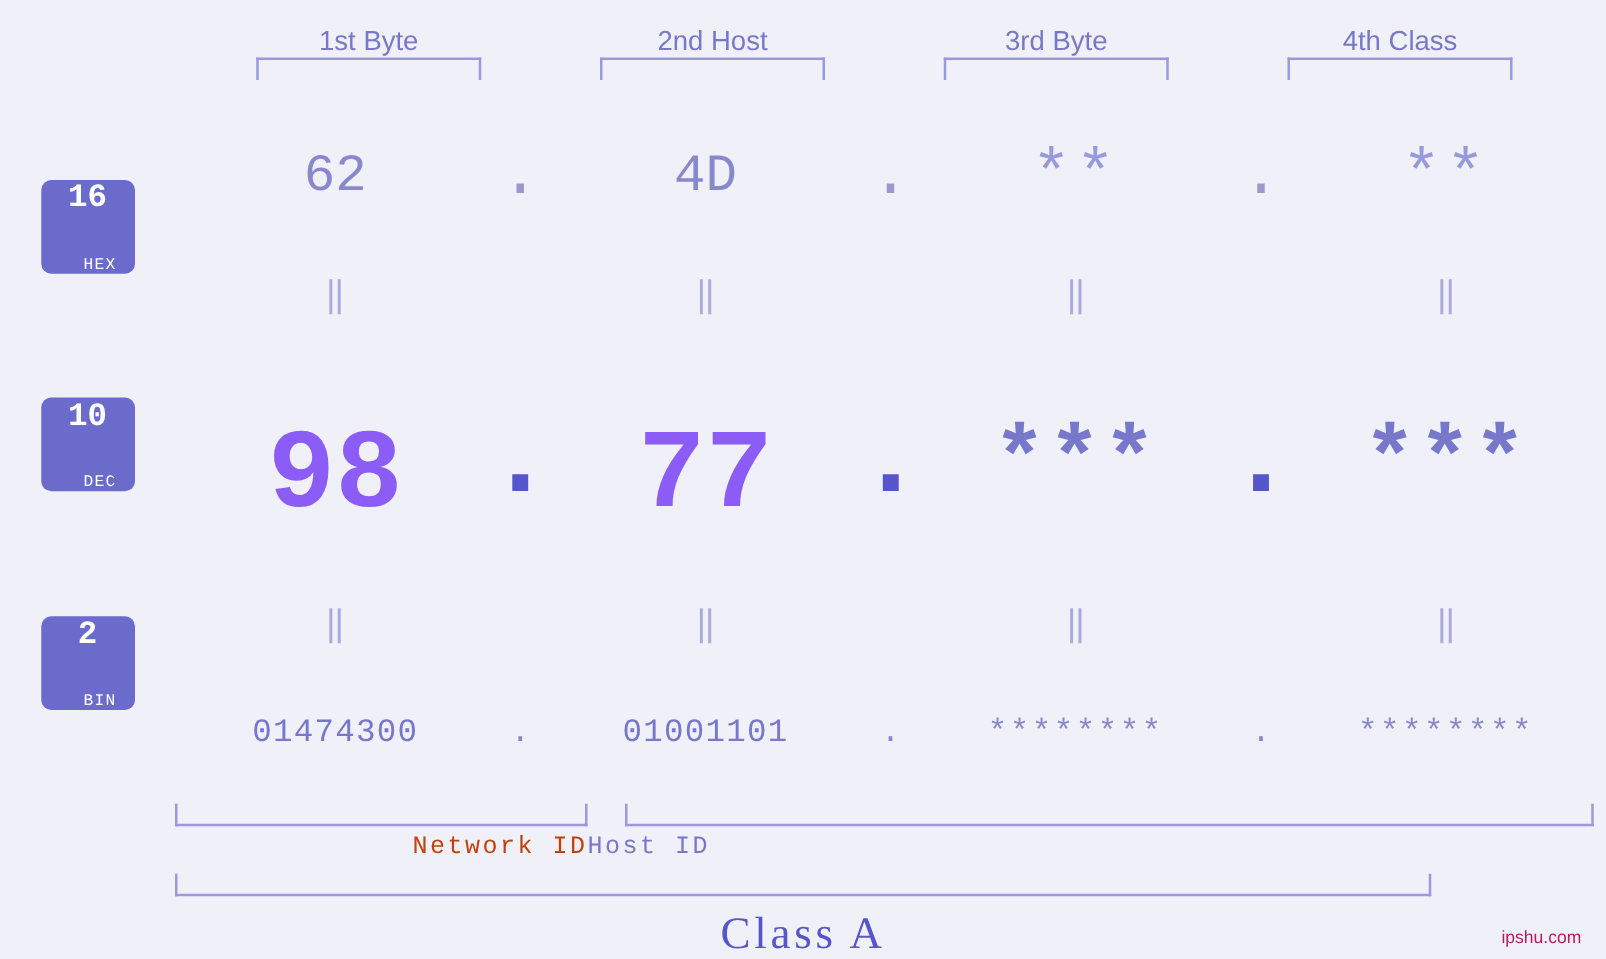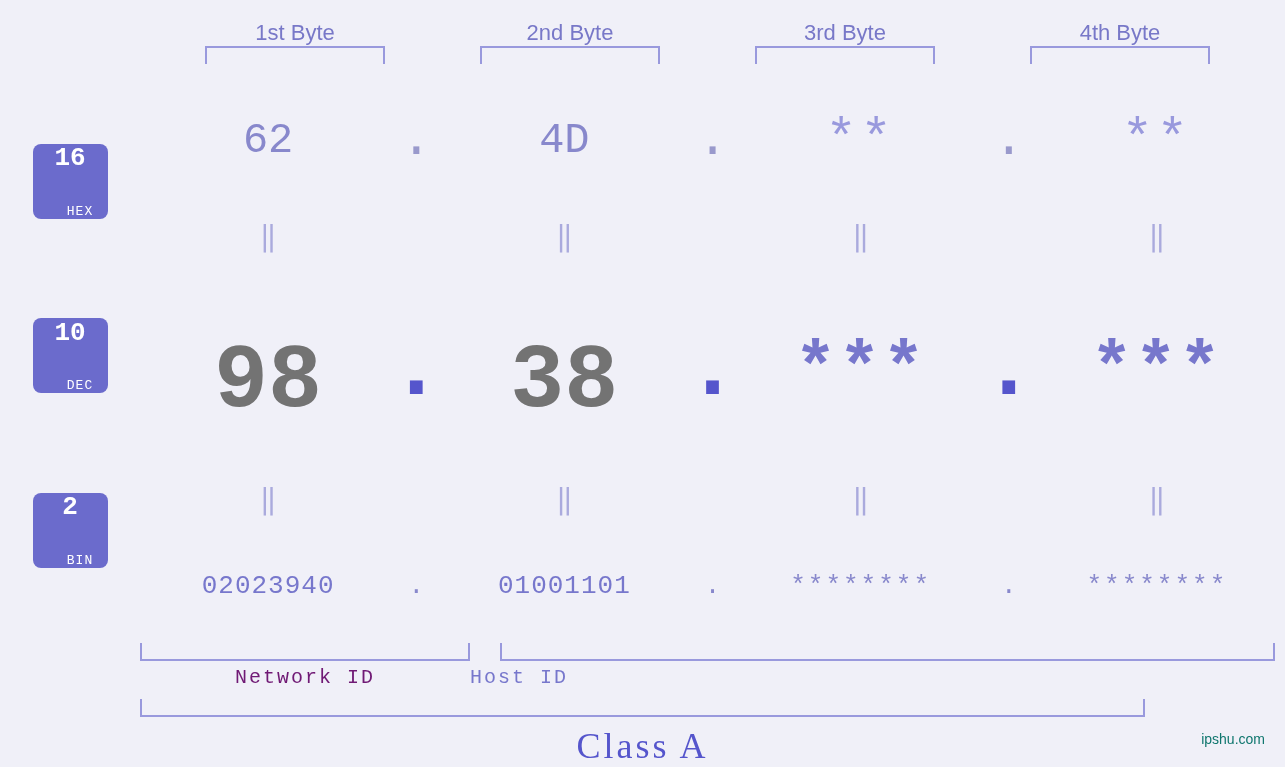--- a/index.html
+++ b/index.html
@@ -152,21 +152,21 @@
     .hex-masked {
       font-size: 52px;
       color: #9999dd;
       letter-spacing: 4px;
     }
 
     
     .dec-val {
       font-size: 90px;
       font-weight: bold;
-      color: #737373;
+      color: #8b5cf6;
       margin-top: 24px;
     }
 
     .dec-sep {
       font-size: 90px;
       font-weight: bold;
       color: #5555cc;
     }
 
     .dec-masked {
@@ -246,22 +246,22 @@
 
     .id-labels {
       display: flex;
       margin-left: 140px;
       margin-right: 10px;
       margin-top: 5px;
     }
 
     .network-id-label {
       width: 330px;
-      text-align: center;
-      color: #701a75;
+      text-align: right;
+      color: #c2410c;
       font-size: 20px;
       letter-spacing: 2px;
     }
 
     .host-id-label {
       flex: 1;
       text-align: left;
       color: #7777cc;
       font-size: 20px;
       letter-spacing: 2px;
@@ -279,44 +279,44 @@
       text-align: center;
       color: #5555cc;
       font-size: 36px;
       letter-spacing: 3px;
       margin-top: 8px;
       font-family: Liberation Serif, serif;
     }
 
     .watermark {
       position: absolute;
-      bottom: 20px;
+      bottom: 10px;
       right: 20px;
-      color: #0f766e;
+      color: #be185d;
       font-size: 14px;
       font-family: Arial, sans-serif;
     }
 
     
     .vbar {
       font-size: 28px;
       color: #aaaadd;
       line-height: 1;
     }
   </style>
 </head>
 <body>
 
 <div class="main-container">
 
   <div class="byte-headers">
     <div class="byte-header">1st Byte</div>
-    <div class="byte-header">2nd Byte</div>
+    <div class="byte-header">2nd Host</div>
     <div class="byte-header">3rd Byte</div>
-    <div class="byte-header">4th Byte</div>
+    <div class="byte-header">4th Class</div>
   </div>
 
   <div class="brackets-row">
     <div class="bracket-segment">
       <div class="bracket-line bracket-wide"></div>
     </div>
     <div class="bracket-segment">
       <div class="bracket-line bracket-wide"></div>
     </div>
     <div class="bracket-segment">
@@ -389,21 +389,21 @@
       </div>
 
       <div class="data-row">
         <div class="cell">
           <span class="dec-val">98</span>
         </div>
         <div class="separator">
           <span class="dec-sep">.</span>
         </div>
         <div class="cell">
-          <span class="dec-val">38</span>
+          <span class="dec-val">77</span>
         </div>
         <div class="separator">
           <span class="dec-sep">.</span>
         </div>
         <div class="cell">
           <span class="dec-masked">***</span>
         </div>
         <div class="separator">
           <span class="dec-sep">.</span>
         </div>
@@ -425,21 +425,21 @@
             <span class="vbar">‖</span>
           </div>
         <div class="eq-sep"></div>
         <div class="eq-cell">
             <span class="vbar">‖</span>
           </div>
       </div>
 
       <div class="data-row">
         <div class="cell">
-          <span class="bin-val">02023940</span>
+          <span class="bin-val">01474300</span>
         </div>
         <div class="separator">
           <span class="bin-sep">.</span>
         </div>
         <div class="cell">
           <span class="bin-val">01001101</span>
         </div>
         <div class="separator">
           <span class="bin-sep">.</span>
         </div>

